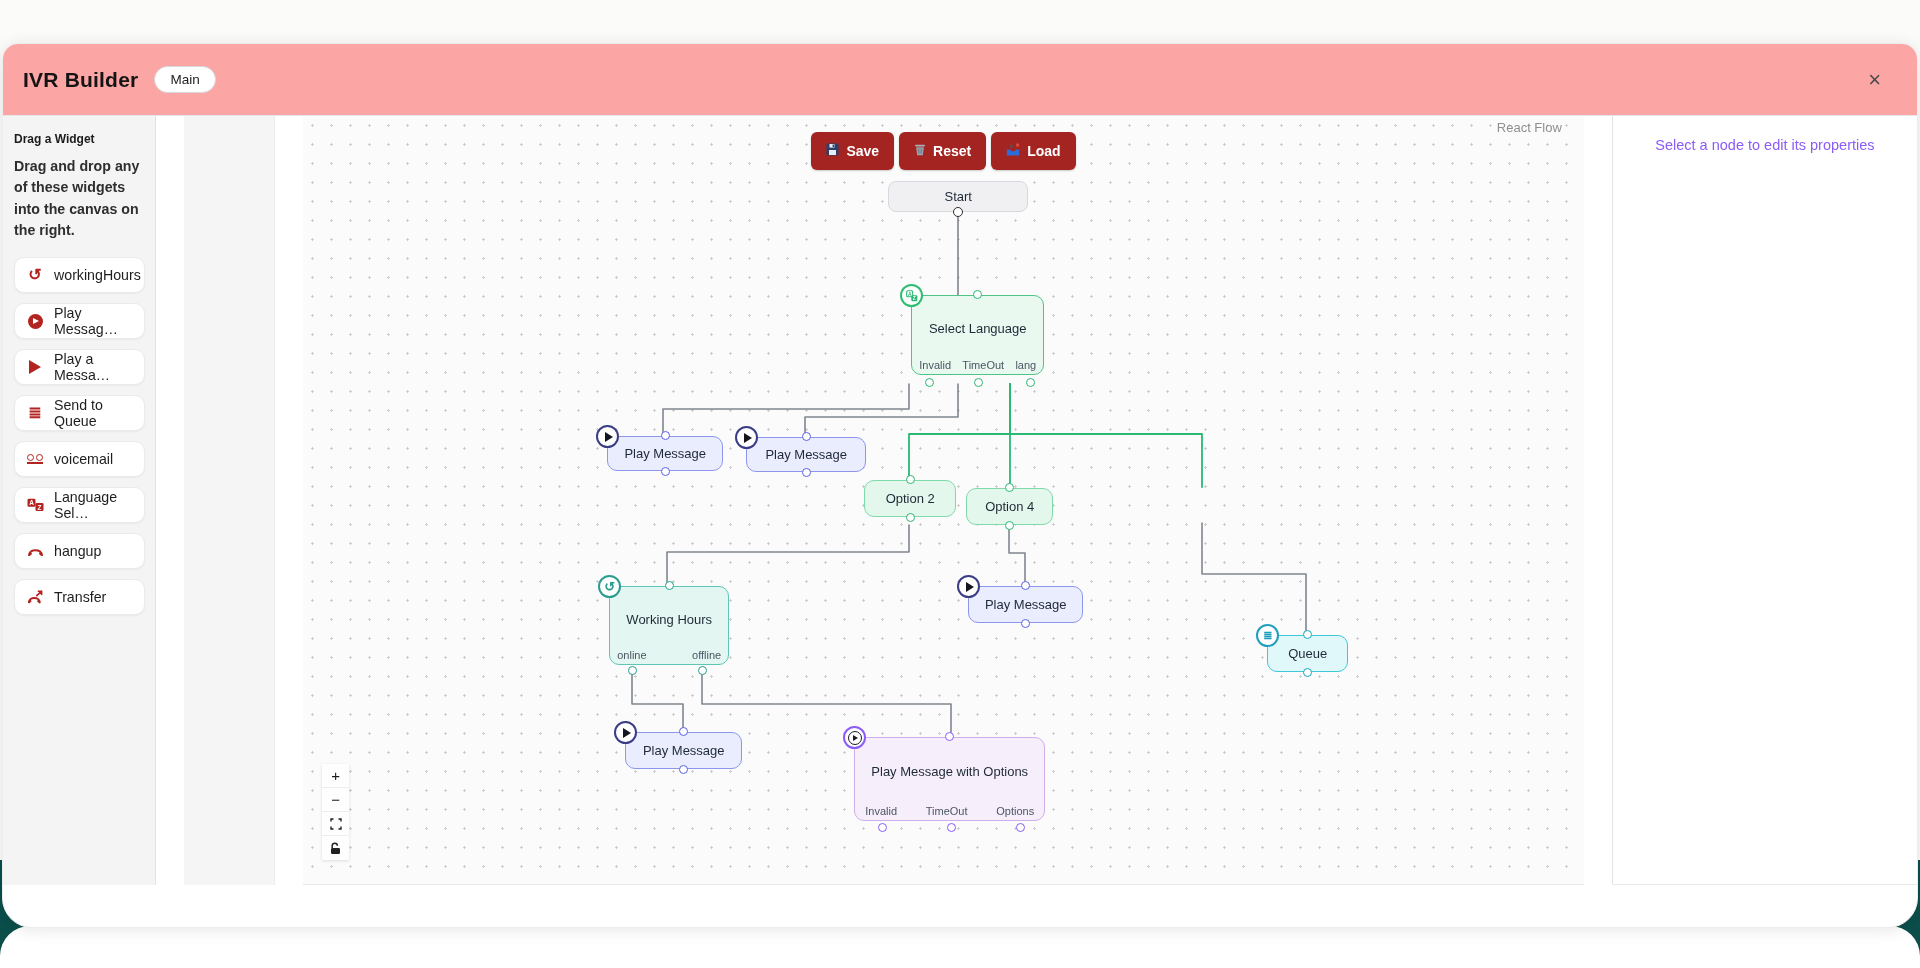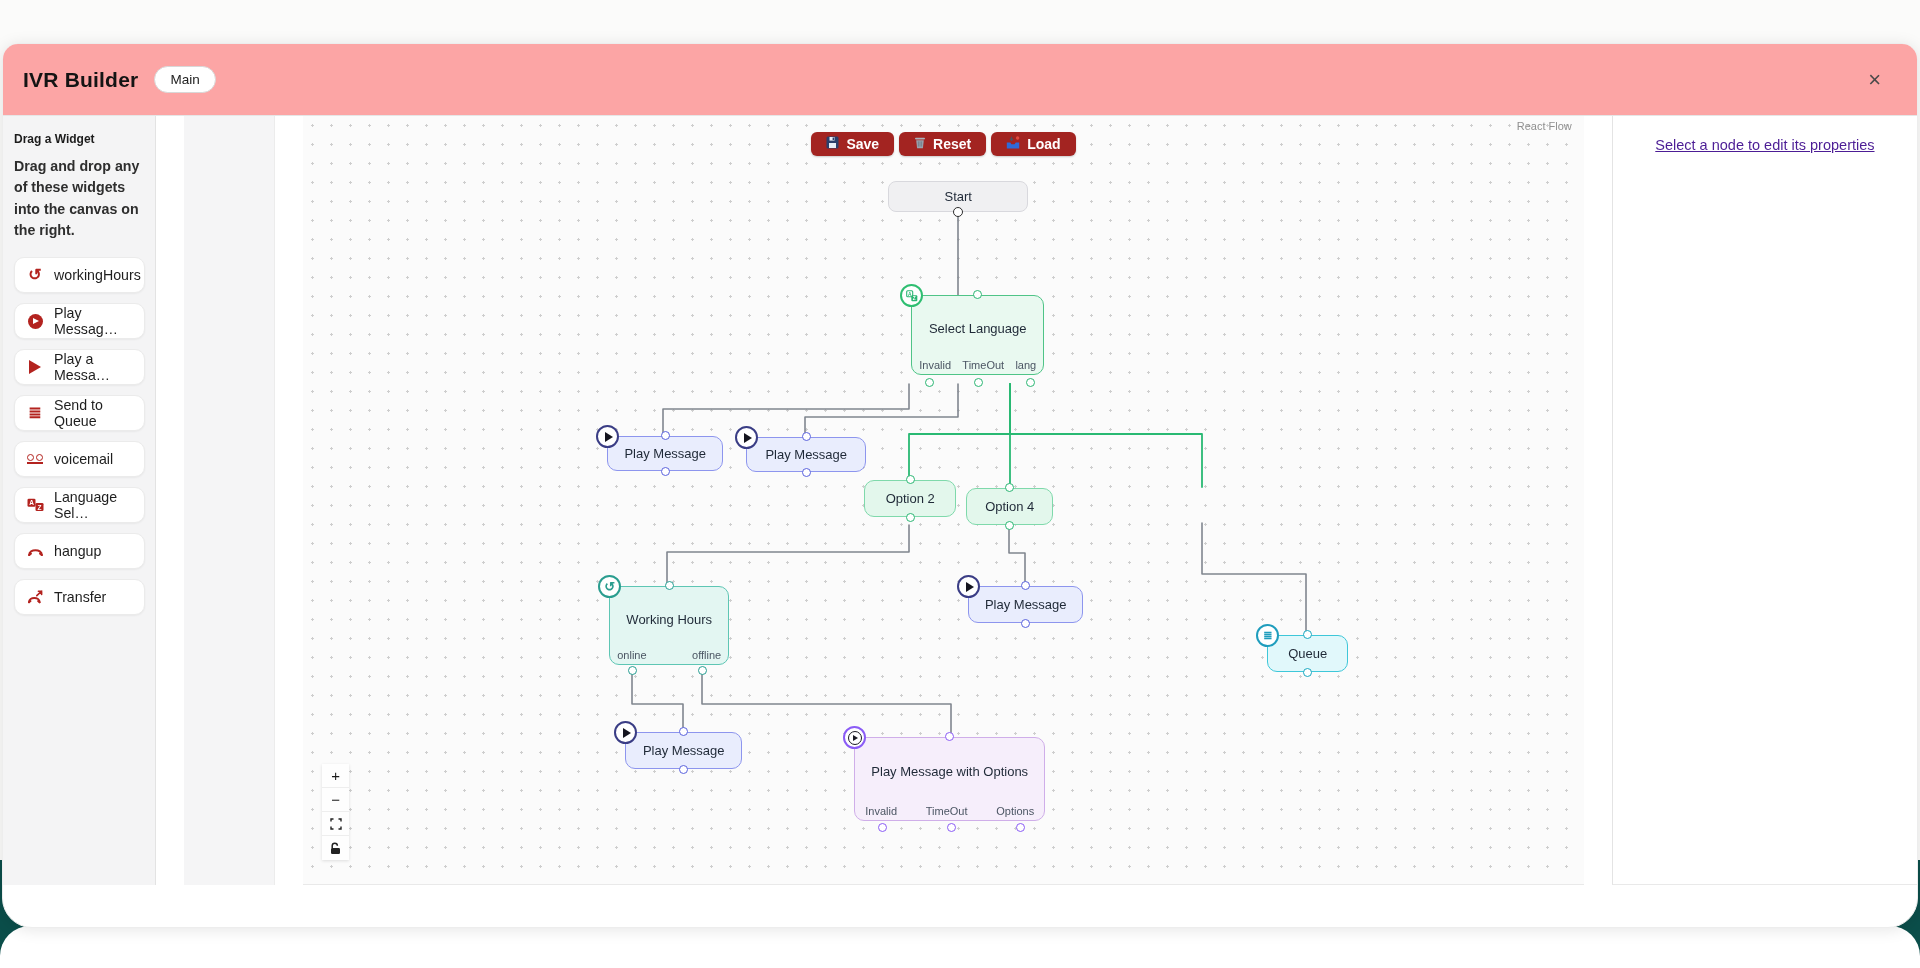--- a/index.html
+++ b/index.html
@@ -43,26 +43,26 @@
   .icon-voicemail { display:inline-flex; align-items:flex-end; gap:2px;
     border-bottom:2px solid #b3231f; padding-bottom:1px; }
   .icon-voicemail i { width:7px; height:7px; border:1.8px solid #b3231f; border-radius:50%; display:block; }
 
   .gutter { width:96px; background:#f5f5f6; border-right:1px solid #ececec; }
 
   
   .canvas { position:relative; width:1343px; height:769px; background:#fbfbfb;
     background-image:radial-gradient(#cecece 1px, transparent 1.3px); background-size:19px 19px;
     border-bottom:1px solid #e9e9e9; overflow:hidden; }
-  .attribution { position:absolute; top:4px; right:12px; font-size:11px; color:#8f8f8f; }
+  .attribution { position:absolute; top:4px; right:22px; font-size:13px; color:#8f8f8f; }
 
   .flow-toolbar { position:absolute; top:16px; left:0; width:100%; display:flex;
     justify-content:center; gap:5px; z-index:20; }
   .tb-btn { display:flex; align-items:center; gap:7px; background:#a32421; color:#fff;
-    border:none; border-radius:6px; padding:4px 15px; font-size:14px; font-weight:bold;
+    border:none; border-radius:6px; padding:11px 15px; font-size:14px; font-weight:bold;
     font-family:inherit; cursor:pointer; box-shadow:0 1px 2px rgba(0,0,0,.2); }
 
   svg.edges { position:absolute; inset:0; z-index:1; }
 
   
   .node { position:absolute; border-radius:10px; border:1.5px solid; display:flex; flex-direction:column;
     align-items:center; justify-content:center; font-size:13px; color:#1f2937; z-index:10; cursor:pointer; }
   .nlabel { white-space:nowrap; }
   .n-start { background:#f0f0f2; border-color:#d8d8dd; border-radius:8px; }
   .n-green { background:#e9f9f0; border-color:#4fc487; }
@@ -105,21 +105,21 @@
   .controls { position:absolute; left:19px; bottom:24px; display:flex; flex-direction:column;
     box-shadow:0 1px 3px rgba(0,0,0,.12); z-index:20; }
   .ctrl { width:27px; height:24px; background:#fefefe; border:none; border-bottom:1px solid #eee;
     display:flex; align-items:center; justify-content:center; font-size:15px; color:#1a1a1a;
     cursor:pointer; font-family:inherit; }
   .ctrl:last-child { border-bottom:none; }
 
   
   .props { width:320px; background:#fff; border-left:1px solid #e4e4e4; border-bottom:1px solid #e9e9e9;
     display:flex; justify-content:center; padding-top:21px; }
-  .props-text { font-size:14.5px; color:#4c1d95;text-decoration:underline; }
+  .props-text { font-size:14.5px; color:#8b5cf6; }
 </style>
 </head>
 <body>
 
 <div class="teal-band"></div>
 <div class="bottom-bar"></div>
 
 <div class="modal">
 
   <div class="modal-header">

